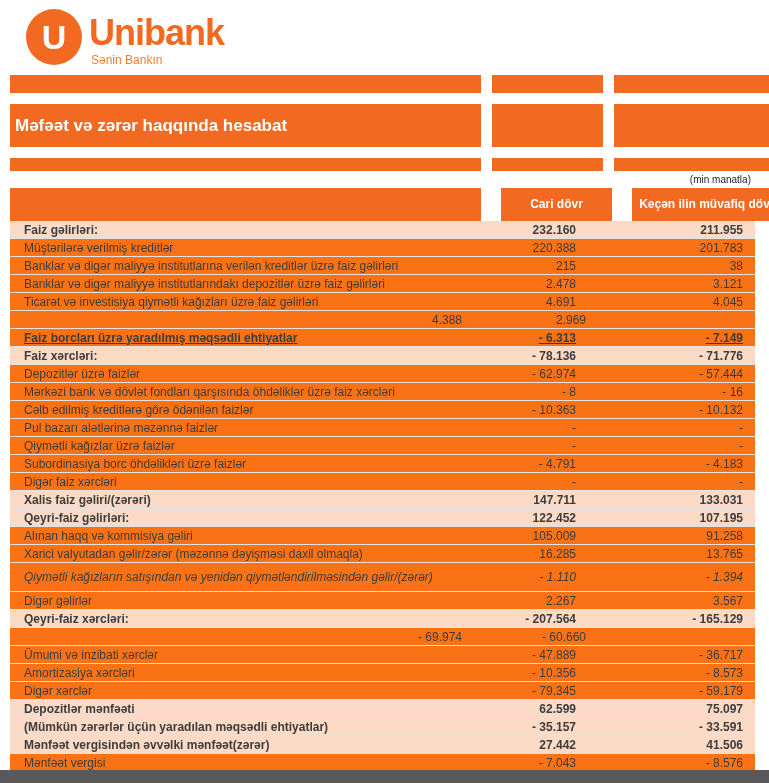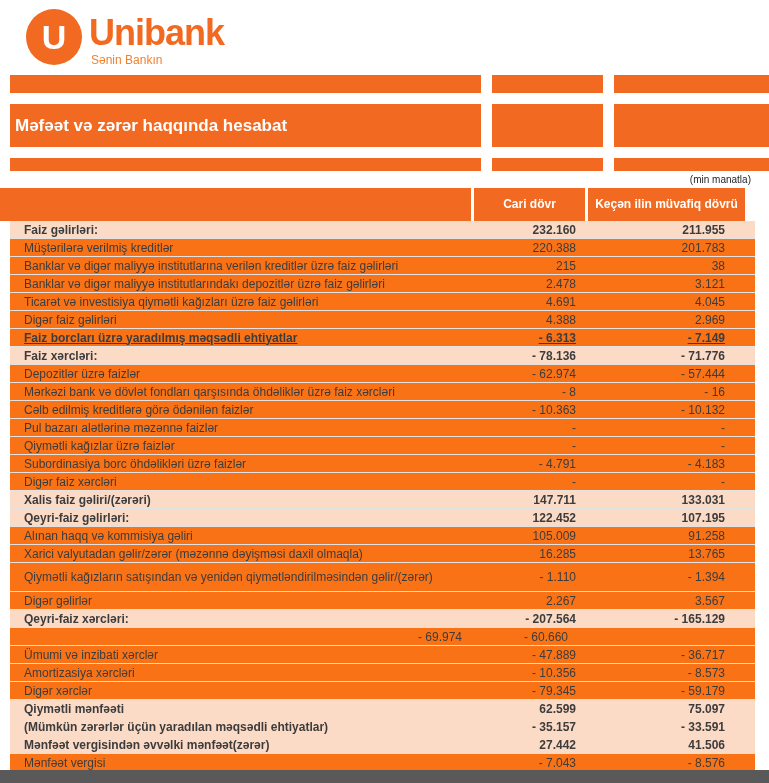--- a/index.html
+++ b/index.html
@@ -47,47 +47,47 @@
 
   
   .note{
     margin-left:10px;width:745px;height:17px;
     text-align:right;font-size:10px;color:#1f1f1f;
     padding:3px 4px 0 0;
   }
 
   
   .thead{
-    width:600px;height:33px;
+    margin-left:10px;width:600px;height:33px;
     display:grid;grid-template-columns:471px 111px 157px;
-    gap:3px;background:#fff;
+    gap:20px;background:#fff;
   }
   .hcell{
     background:var(--accent);color:#fff;
     font-weight:bold;font-size:12px;line-height:1.25;
     display:flex;align-items:center;justify-content:center;
     text-align:center;padding:0 6px;
   }
 
   
   .tbody{margin-left:10px;width:745px;}
   .trow{
     display:grid;grid-template-columns:474px 114px 157px;
     height:18px;align-items:center;
     font-size:12px;border-bottom:1px solid #e2e2e2;
     background:#f97316;
   }
-  .trow.tall{height:29px;}
+  .trow.tall{height:29px;font-style:italic;}
   .trow.section{background:var(--section-bg);font-weight:bold;}
   .trow.bold{font-weight:bold;text-decoration:underline;}
   .cell{overflow:hidden;white-space:nowrap;}
   .cell.label{padding-left:14px;}
   .cell.num{text-align:right;}
   .cell.num.current{padding-right:22px;}
-  .cell.num.previous{padding-right:30px;}
+  .cell.num.previous{padding-right:12px;}
 
   
   .footer-bar{
     position:absolute;left:0;bottom:0;
     width:769px;height:13px;background:var(--footer-bar);
   }
 </style>
 </head>
 <body>
 
@@ -143,21 +143,20 @@
         <div class="cell label">Banklar və digər maliyyə institutlarındakı depozitlər üzrə faiz gəlirləri</div>
         <div class="cell num current">2.478</div>
         <div class="cell num previous">3.121</div>
       </div>
       <div class="trow normal">
         <div class="cell label">Ticarət və investisiya qiymətli kağızları üzrə faiz gəlirləri</div>
         <div class="cell num current">4.691</div>
         <div class="cell num previous">4.045</div>
       </div>
       <div class="trow normal">
-        <div class="cell label">Digər faiz gəlirləri</div>
         <div class="cell num current">4.388</div>
         <div class="cell num previous">2.969</div>
       </div>
       <div class="trow bold">
         <div class="cell label">Faiz borcları üzrə yaradılmış məqsədli ehtiyatlar</div>
         <div class="cell num current">- 6.313</div>
         <div class="cell num previous">- 7.149</div>
       </div>
       <div class="trow section">
         <div class="cell label">Faiz xərcləri:</div>
@@ -247,21 +246,21 @@
         <div class="cell label">Amortizasiya xərcləri</div>
         <div class="cell num current">- 10.356</div>
         <div class="cell num previous">- 8.573</div>
       </div>
       <div class="trow normal">
         <div class="cell label">Digər xərclər</div>
         <div class="cell num current">- 79.345</div>
         <div class="cell num previous">- 59.179</div>
       </div>
       <div class="trow section">
-        <div class="cell label">Qiymətli mənfəəti</div>
+        <div class="cell label">Depozitlər mənfəəti</div>
         <div class="cell num current">62.599</div>
         <div class="cell num previous">75.097</div>
       </div>
       <div class="trow section">
         <div class="cell label">(Mümkün zərərlər üçün yaradılan məqsədli ehtiyatlar)</div>
         <div class="cell num current">- 35.157</div>
         <div class="cell num previous">- 33.591</div>
       </div>
       <div class="trow section">
         <div class="cell label">Mənfəət vergisindən əvvəlki mənfəət(zərər)</div>

